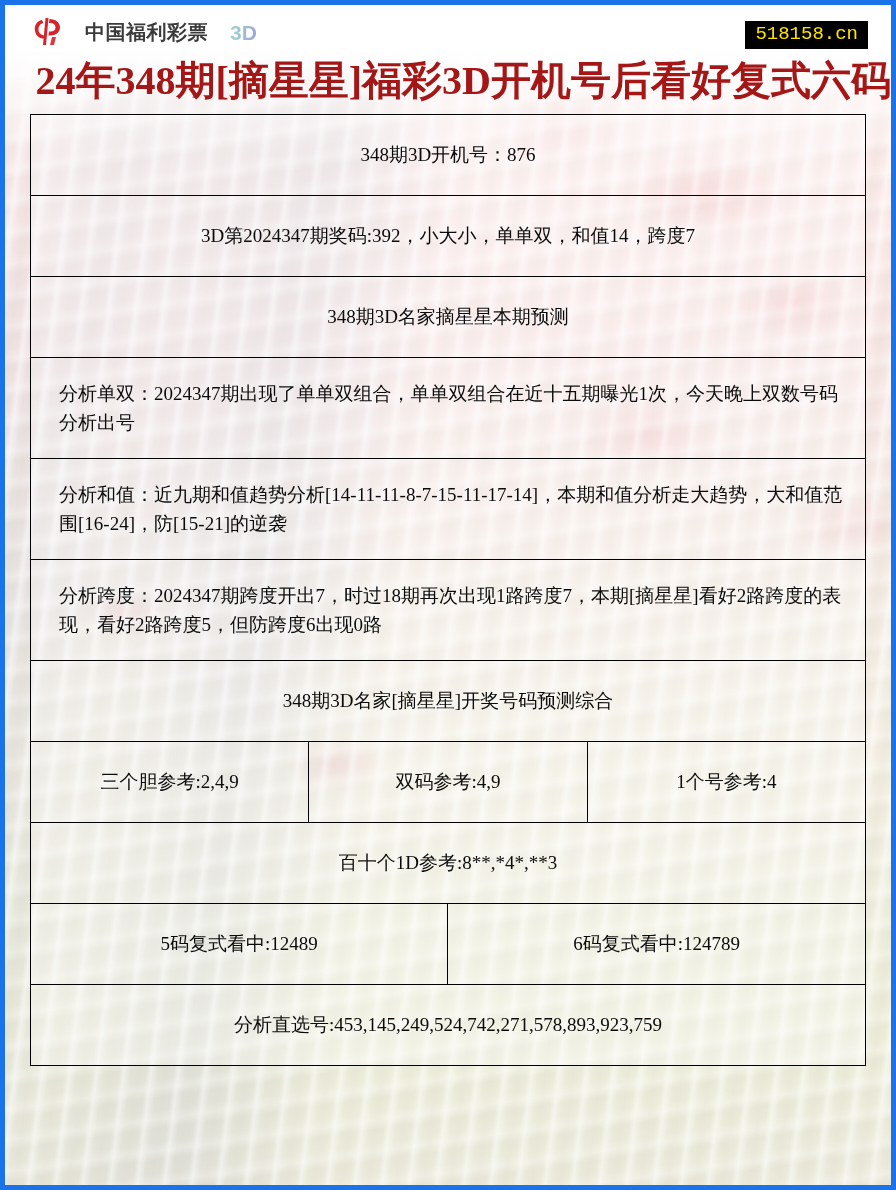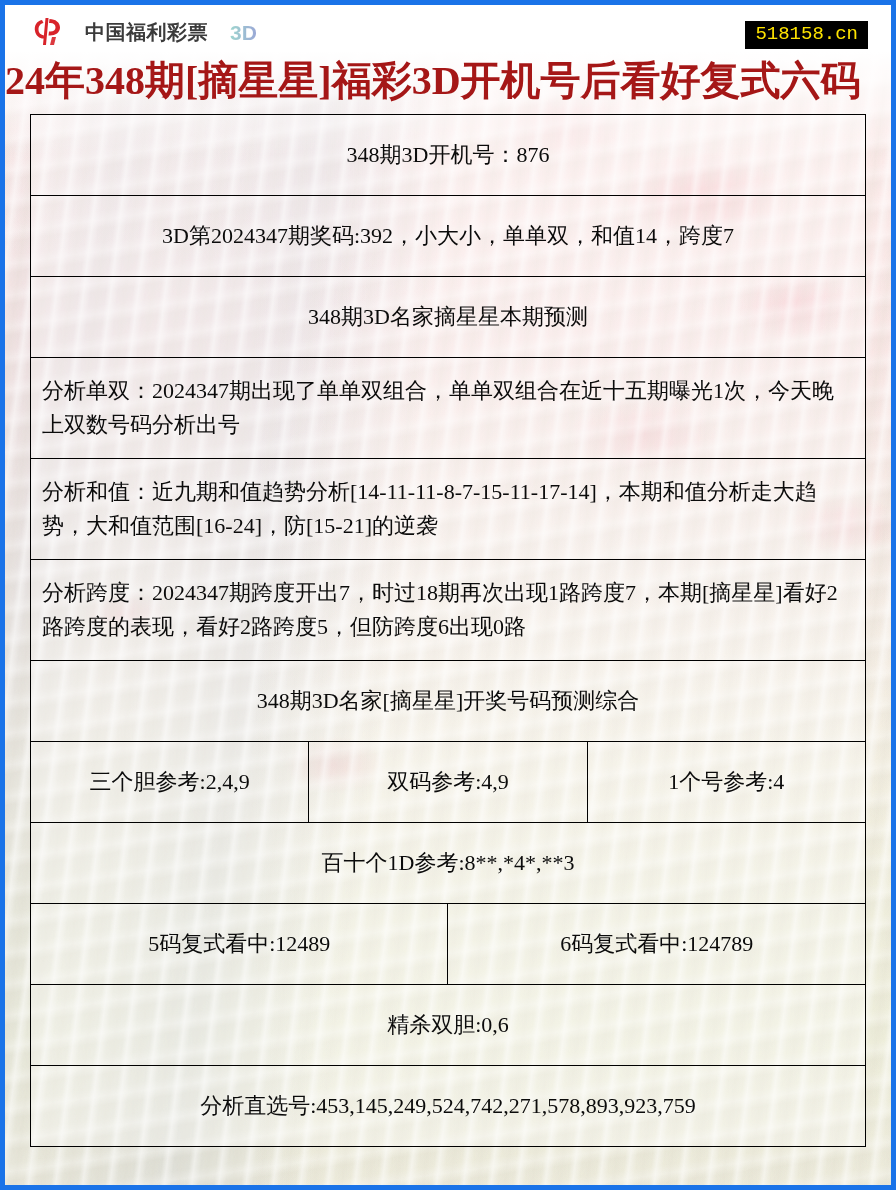--- a/index.html
+++ b/index.html
@@ -63,47 +63,47 @@
   .site-badge{
     position:absolute;right:23px;top:16px;
     background:#000;color:#ffe400;
     font-family:"Liberation Mono","DejaVu Sans Mono",monospace;
     font-size:19px;font-weight:normal;
     padding:4px 10px 5px;letter-spacing:0px;line-height:1;
   }
 
   .title{
     position:relative;z-index:3;
-    text-align:left;
+    text-align:right;
     font-size:40px;font-weight:bold;
     color:#a51717;
     letter-spacing:0px;
     margin:2px 0 0;
     line-height:1.08;
     white-space:nowrap;
   }
 
   .tbl{
     position:relative;z-index:3;
     margin:12px auto 0;
     width:836px;
     border-collapse:collapse;
     table-layout:fixed;
   }
   .tbl td{
     border:1px solid #000;
     padding:14px 10px;
-    font-size:22px;
+    font-size:19px;
     color:#0b0b0b;
     line-height:1.55;
     background:rgba(255,255,255,.30);
     vertical-align:middle;
   }
   td.c{text-align:center;}
-  td.l{text-align:left;padding-left:11px;padding-right:12px;}
+  td.l{text-align:left;padding-left:28px;padding-right:12px;}
   td.tall{height:52px;}
   td.tall2{height:72px;}
 </style>
 </head>
 <body>
 
 <div class="page">
 
   <div class="header">
     <div class="logo">
@@ -152,22 +152,19 @@
       <td class="c tall" colspan="2">1个号参考:4</td>
     </tr>
     <tr>
       <td class="c tall" colspan="6">百十个1D参考:8**,*4*,**3</td>
     </tr>
     <tr>
       <td class="c tall" colspan="3">5码复式看中:12489</td>
       <td class="c tall" colspan="3">6码复式看中:124789</td>
     </tr>
     <tr>
-      <td class="c tall" colspan="6">精杀双胆:0,6</td>
-    </tr>
-    <tr>
       <td class="c tall" colspan="6">分析直选号:453,145,249,524,742,271,578,893,923,759</td>
     </tr>
 
   </tbody>
     </table>
 
 </div>
 
 </body></html>

